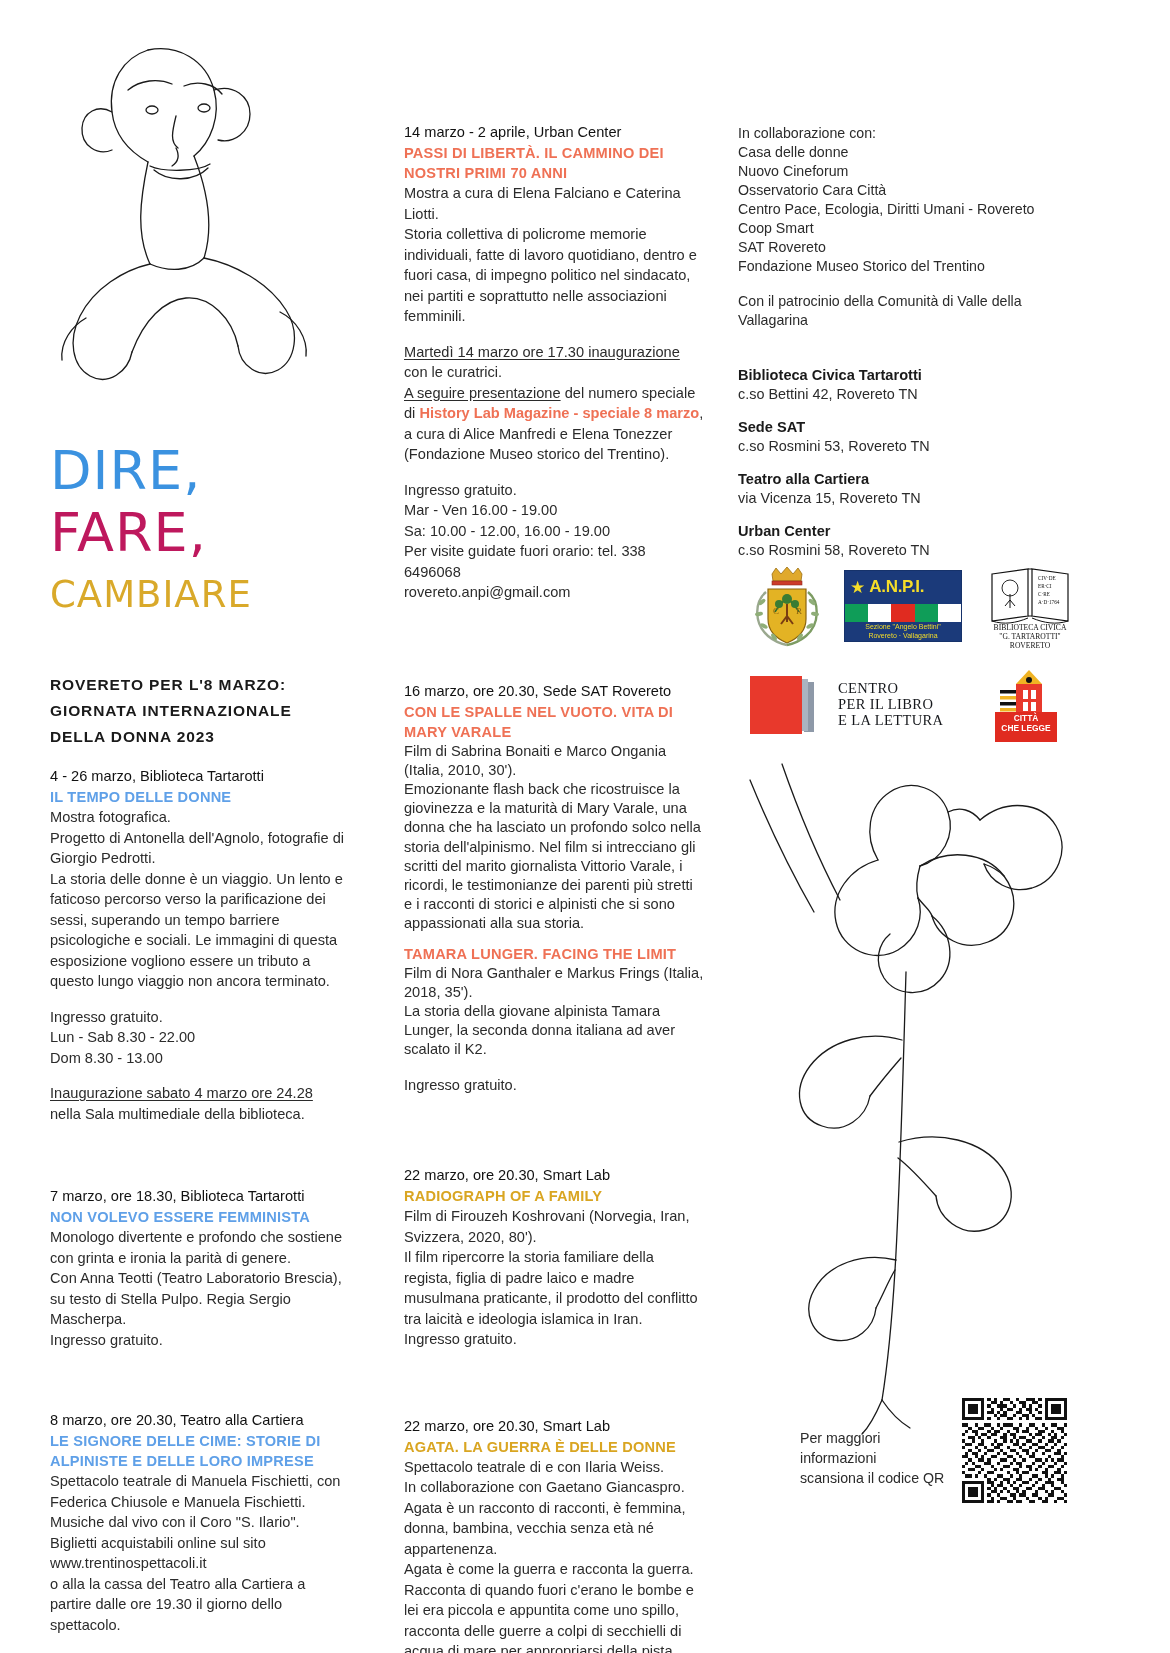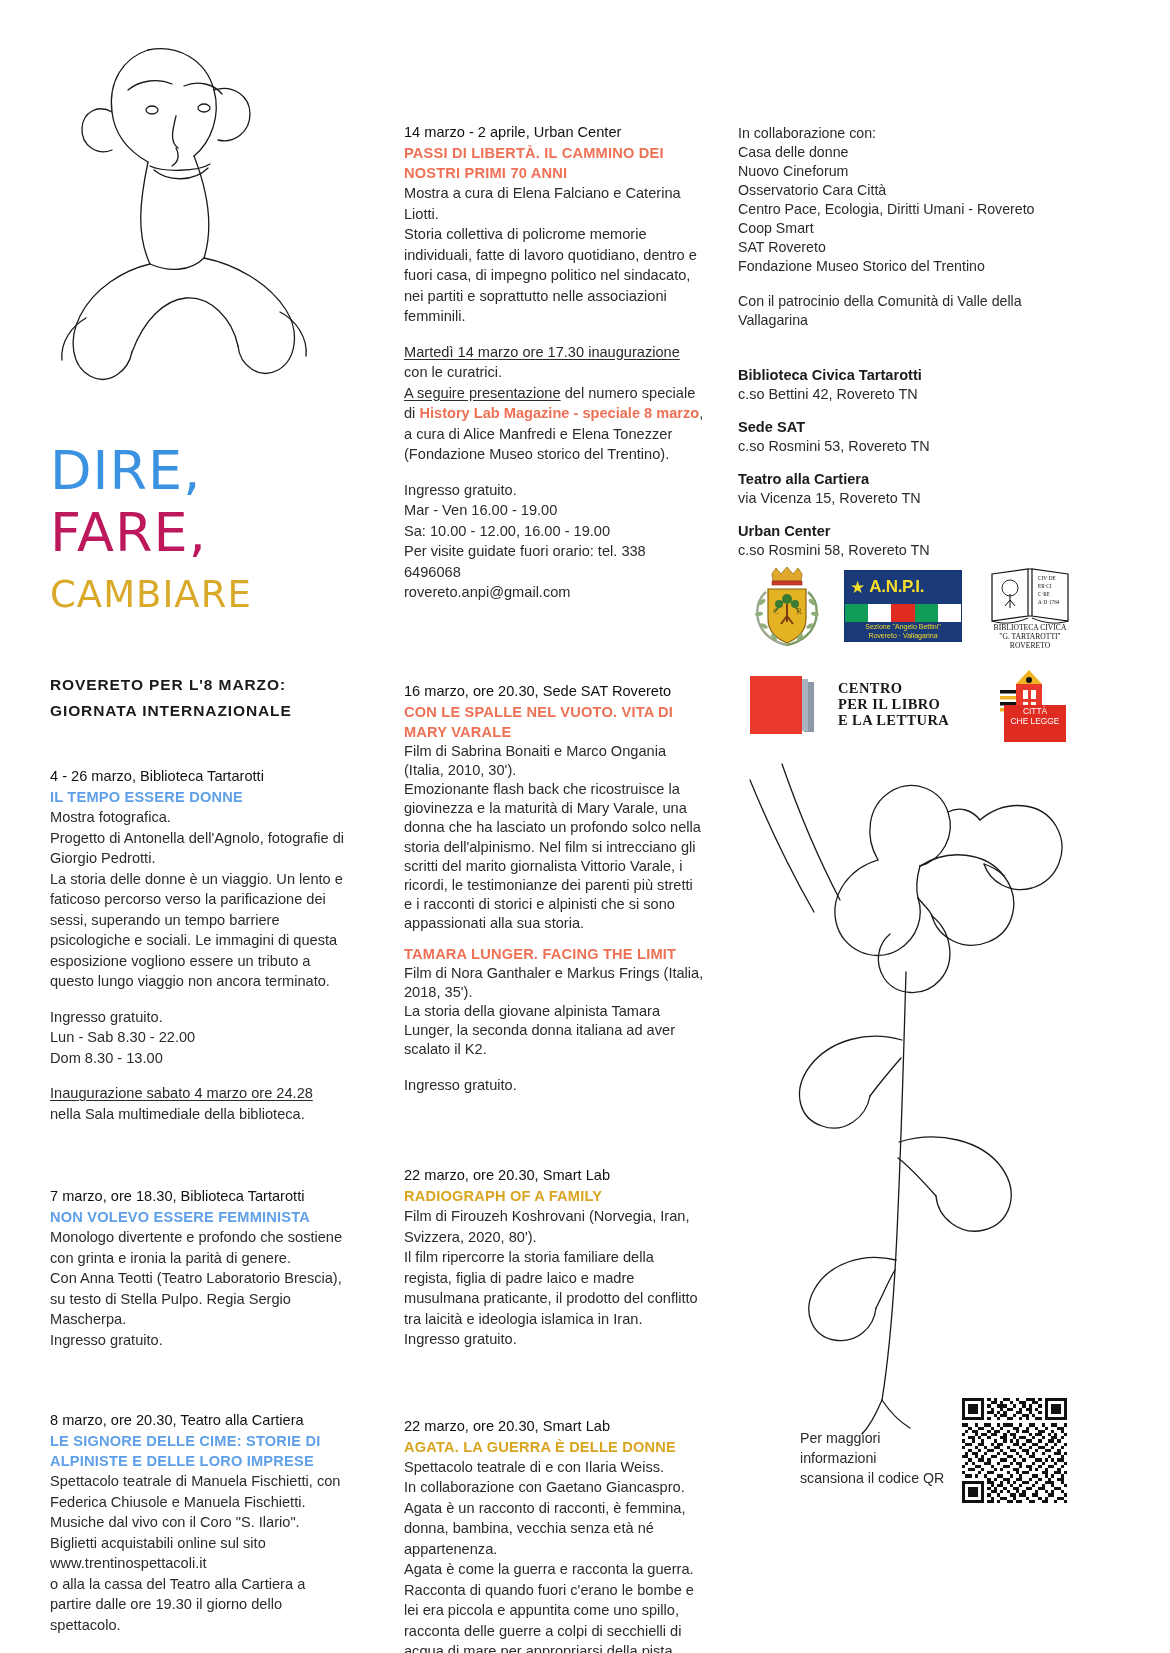--- a/index.html
+++ b/index.html
@@ -187,34 +187,34 @@
   }
   
   .cpl { left: 8px; top: 0px; width: 210px; height: 76px; }
   .cpl-book {
     position: absolute; left: 0; top: 6px;
     width: 78px; height: 62px;
   }
   .cpl-text {
     position: absolute; left: 90px; top: 12px;
     font-family: "Liberation Serif", serif;
-    font-weight: bold;
+    font-weight: normal;
     font-size: 14.5px;
     line-height: 16px;
     letter-spacing: 0.4px;
     color: #16181c;
   }
   
   .ccl { left: 252px; top: -2px; width: 74px; height: 82px; }
   .ccl-badge {
-    position: absolute; left: 12px; bottom: 6px;
-    width: 62px; height: 37px;
+    position: absolute; left: 3px; bottom: 6px;
+    width: 62px; height: 30px;
     background: #e02b20;
     color: #fff;
-    font-weight: normal;
+    font-weight: bold;
     font-size: 8.4px;
     line-height: 10px;
     text-align: center;
     padding-top: 1px;
     box-sizing: border-box;
   }
 
   
   .qr {
     position: absolute;
@@ -263,27 +263,28 @@
 
   <div class="title-block">
     <div class="title-line title-dire">DIRE,</div>
     <div class="title-line title-fare">FARE,</div>
     <div class="title-line title-cambiare">CAMBIARE</div>
   </div>
 
   <div class="subtitle">
     <div>ROVERETO PER L'8 MARZO:</div>
     <div>GIORNATA INTERNAZIONALE</div>
+    <div>DELLA DONNA 2023</div>
   </div>
 
   <div class="col col1">
 
     <div class="event">
       <div class="ev-when">4 - 26 marzo,  Biblioteca Tartarotti</div>
-      <div class="ev-title c-blue">IL TEMPO ESSERE DONNE</div>
+      <div class="ev-title c-blue">IL TEMPO DELLE DONNE</div>
       <div class="ev-body" style="white-space:pre-line">Mostra fotografica.
 Progetto di Antonella dell'Agnolo, fotografie di Giorgio Pedrotti.
 La storia delle donne è un viaggio. Un lento e faticoso percorso verso la parificazione dei sessi, superando un tempo barriere psicologiche e sociali. Le immagini di questa esposizione vogliono essere un tributo a questo lungo viaggio non ancora terminato.</div>
       <div class="gap"></div>
       <div class="ev-body" style="white-space:pre-line">Ingresso gratuito.
 Lun - Sab 8.30 - 22.00
 Dom 8.30 - 13.00</div>
       <div class="gap"></div>
       <div class="ev-body u">Inaugurazione sabato 4 marzo ore 24.28</div>
       <div class="ev-body">nella Sala multimediale della biblioteca.</div>

